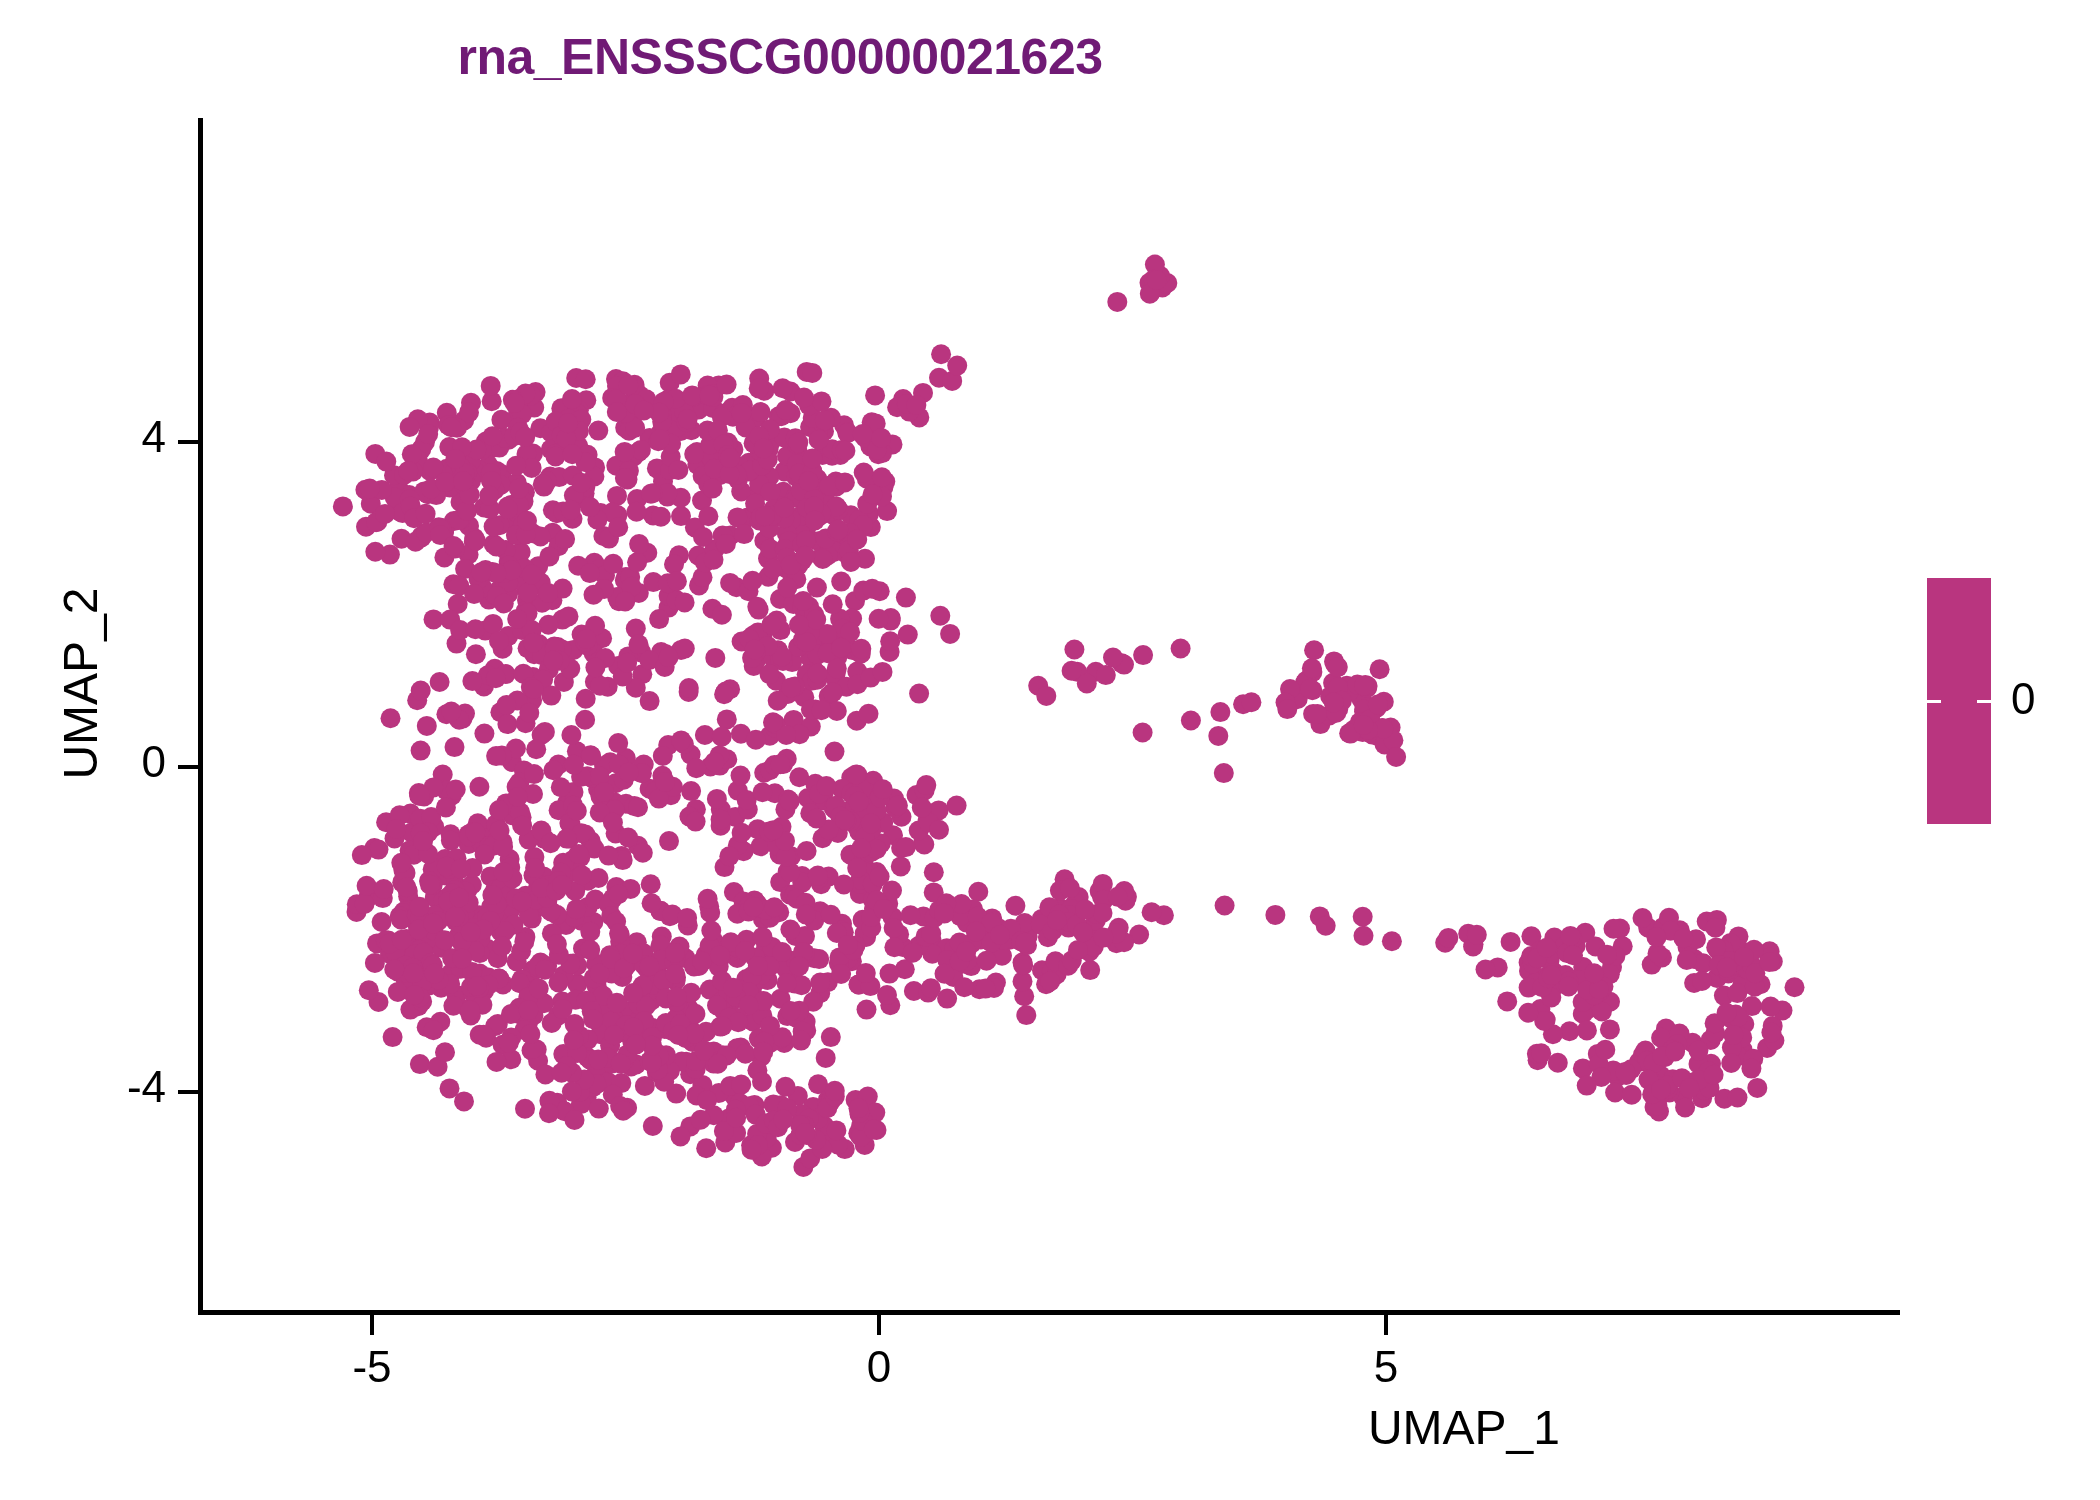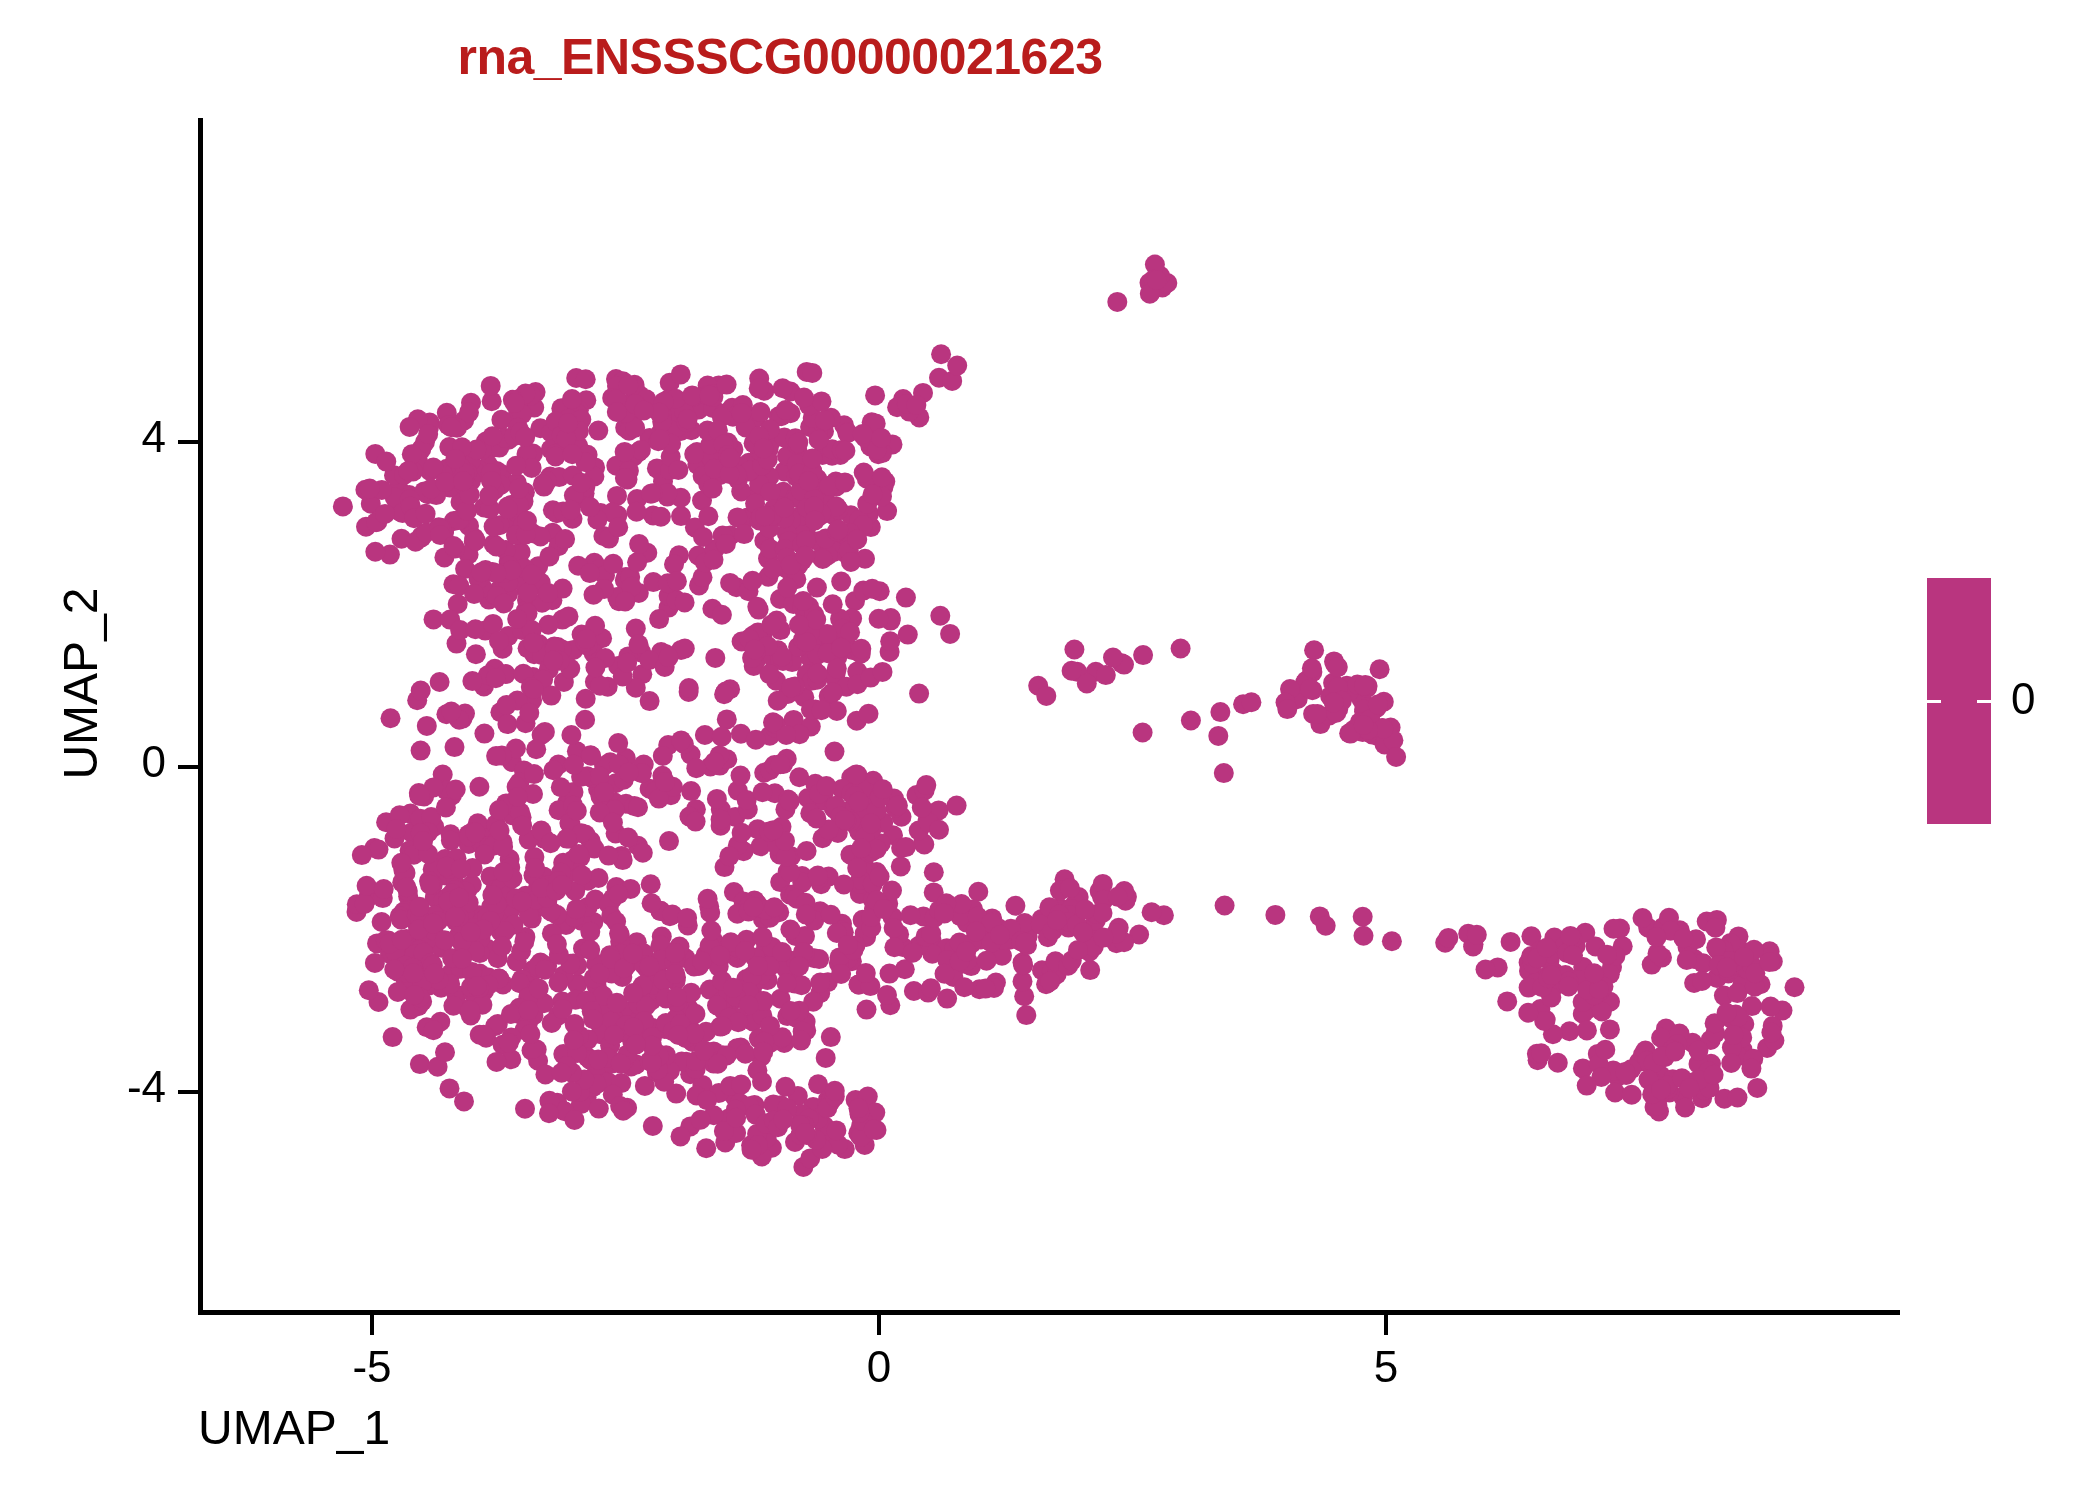--- a/index.html
+++ b/index.html
@@ -16,21 +16,21 @@
     overflow: hidden;
   }
   #plot-title {
     position: absolute;
     left: 0;
     top: 28px;
     width: 1560px;
     text-align: center;
     font-size: 50px;
     font-weight: bold;
-    color: #b91c1c;
+    color: #701a75;
     letter-spacing: -0.5px;
     white-space: nowrap;
   }
   #panel {
     position: absolute;
     left: 0; top: 0;
     width: 2100px; height: 1500px;
   }
   .axis-line {
     position: absolute;
@@ -89,21 +89,21 @@
     transform: translateX(-50%);
     font-size: 44px;
     color: #000000;
     white-space: nowrap;
   }
   #x-axis-title {
     position: absolute;
     left: 198px;
     top: 1400px;
     width: 1362px;
-    text-align: left;
+    text-align: right;
     font-size: 48px;
     color: #000000;
   }
   #y-axis-title {
     position: absolute;
     left: -300px;
     top: 656px;
     width: 760px;
     text-align: center;
     font-size: 48px;

